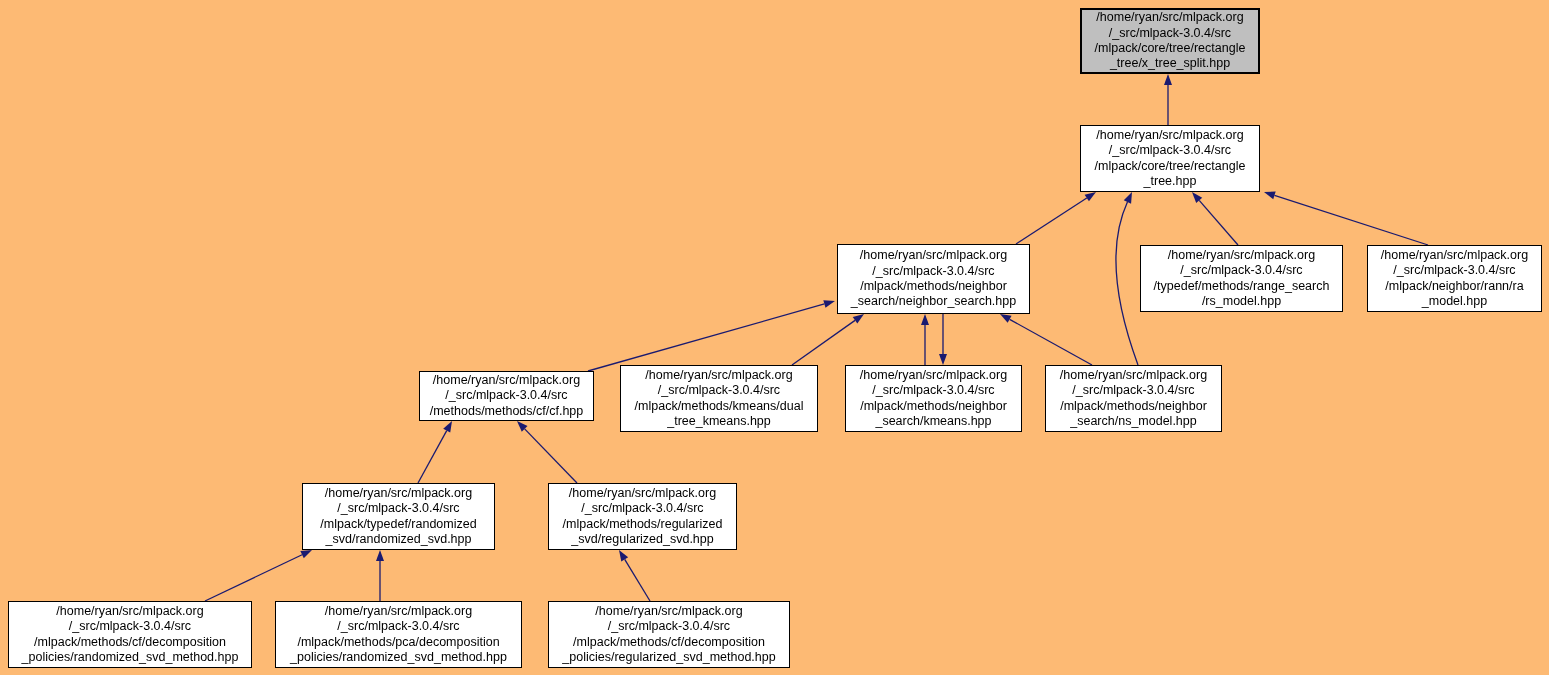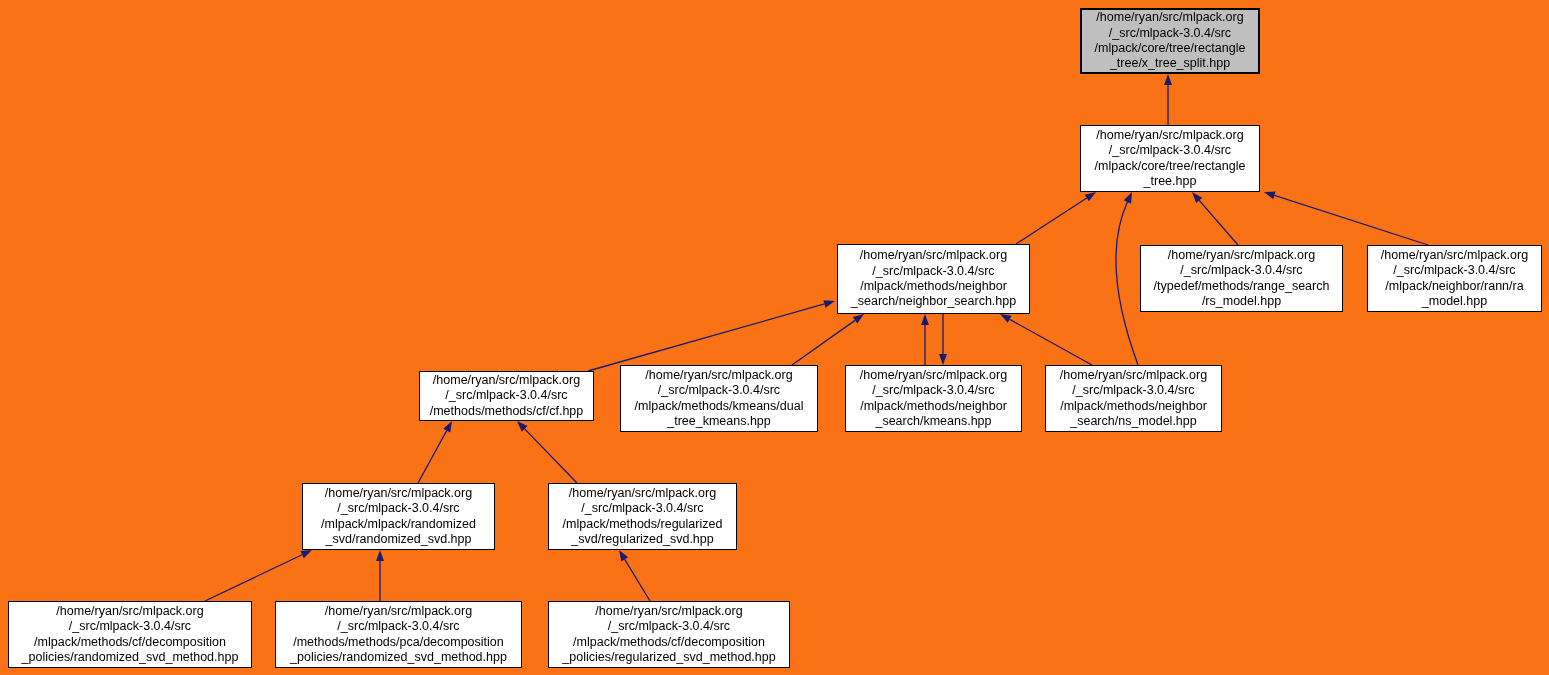--- a/index.html
+++ b/index.html
@@ -1,20 +1,20 @@
 <!DOCTYPE html>
 <html><head>
 <meta charset="utf-8">
 <style>
   html, body { margin: 0; padding: 0; background: #ffffff; }
   .canvas {
     position: relative;
     width: 1549px;
     height: 675px;
-    background: #f97316;
+    background: #fdba74;
     font-family: "Liberation Sans", sans-serif;
     overflow: hidden;
   }
   .canvas svg {
     position: absolute;
     left: 0; top: 0;
     width: 100%; height: 100%;
   }
   .node {
     position: absolute;
@@ -126,39 +126,39 @@
       </div>
       <div class="node" style="left: 1045px; top: 365px; width: 177px; height: 67px;">
         <span>/home/ryan/src/mlpack.org</span>
         <span>/_src/mlpack-3.0.4/src</span>
         <span>/mlpack/methods/neighbor</span>
         <span>_search/ns_model.hpp</span>
       </div>
       <div class="node" style="left: 302px; top: 483px; width: 193px; height: 67px;">
         <span>/home/ryan/src/mlpack.org</span>
         <span>/_src/mlpack-3.0.4/src</span>
-        <span>/mlpack/mlpack/randomized</span>
+        <span>/mlpack/typedef/randomized</span>
         <span>_svd/randomized_svd.hpp</span>
       </div>
       <div class="node" style="left: 548px; top: 483px; width: 189px; height: 67px;">
         <span>/home/ryan/src/mlpack.org</span>
         <span>/_src/mlpack-3.0.4/src</span>
         <span>/mlpack/methods/regularized</span>
         <span>_svd/regularized_svd.hpp</span>
       </div>
       <div class="node" style="left: 8px; top: 601px; width: 244px; height: 67px;">
         <span>/home/ryan/src/mlpack.org</span>
         <span>/_src/mlpack-3.0.4/src</span>
         <span>/mlpack/methods/cf/decomposition</span>
         <span>_policies/randomized_svd_method.hpp</span>
       </div>
       <div class="node" style="left: 275px; top: 601px; width: 247px; height: 67px;">
         <span>/home/ryan/src/mlpack.org</span>
         <span>/_src/mlpack-3.0.4/src</span>
-        <span>/methods/methods/pca/decomposition</span>
+        <span>/mlpack/methods/pca/decomposition</span>
         <span>_policies/randomized_svd_method.hpp</span>
       </div>
       <div class="node" style="left: 548px; top: 601px; width: 242px; height: 67px;">
         <span>/home/ryan/src/mlpack.org</span>
         <span>/_src/mlpack-3.0.4/src</span>
         <span>/mlpack/methods/cf/decomposition</span>
         <span>_policies/regularized_svd_method.hpp</span>
       </div>
     </div>
 </div>

